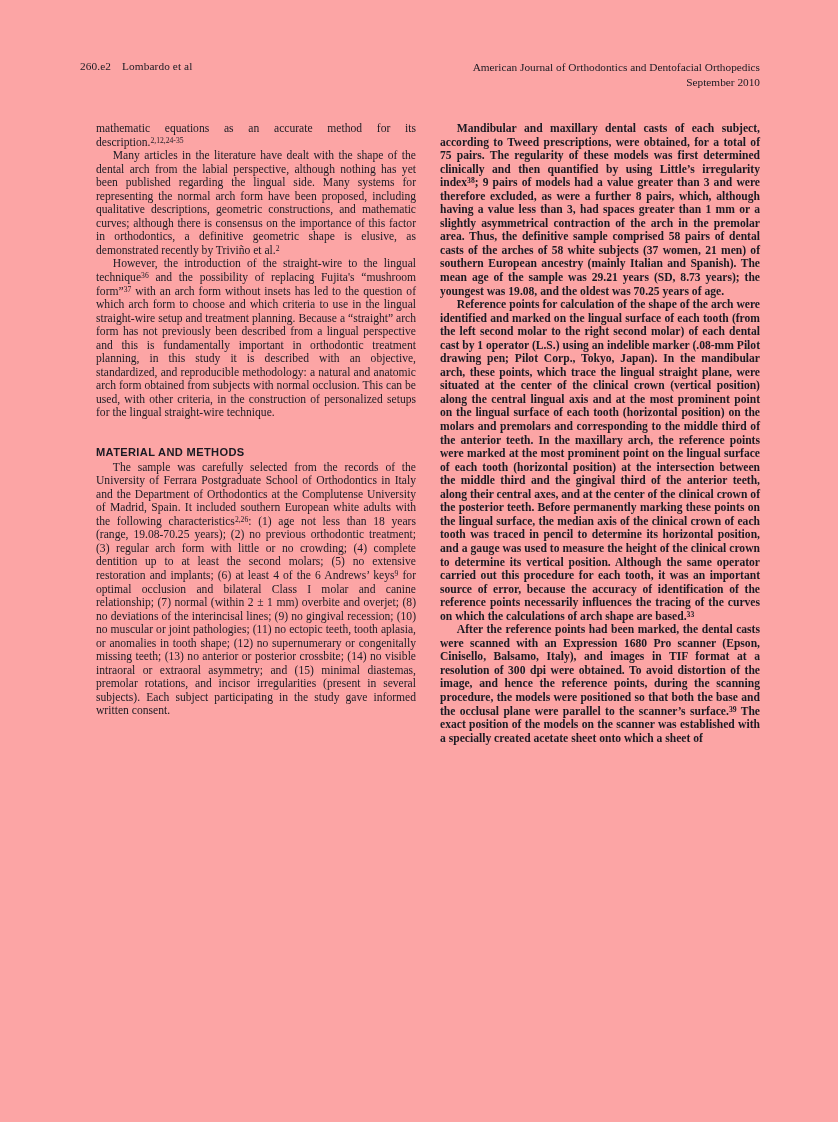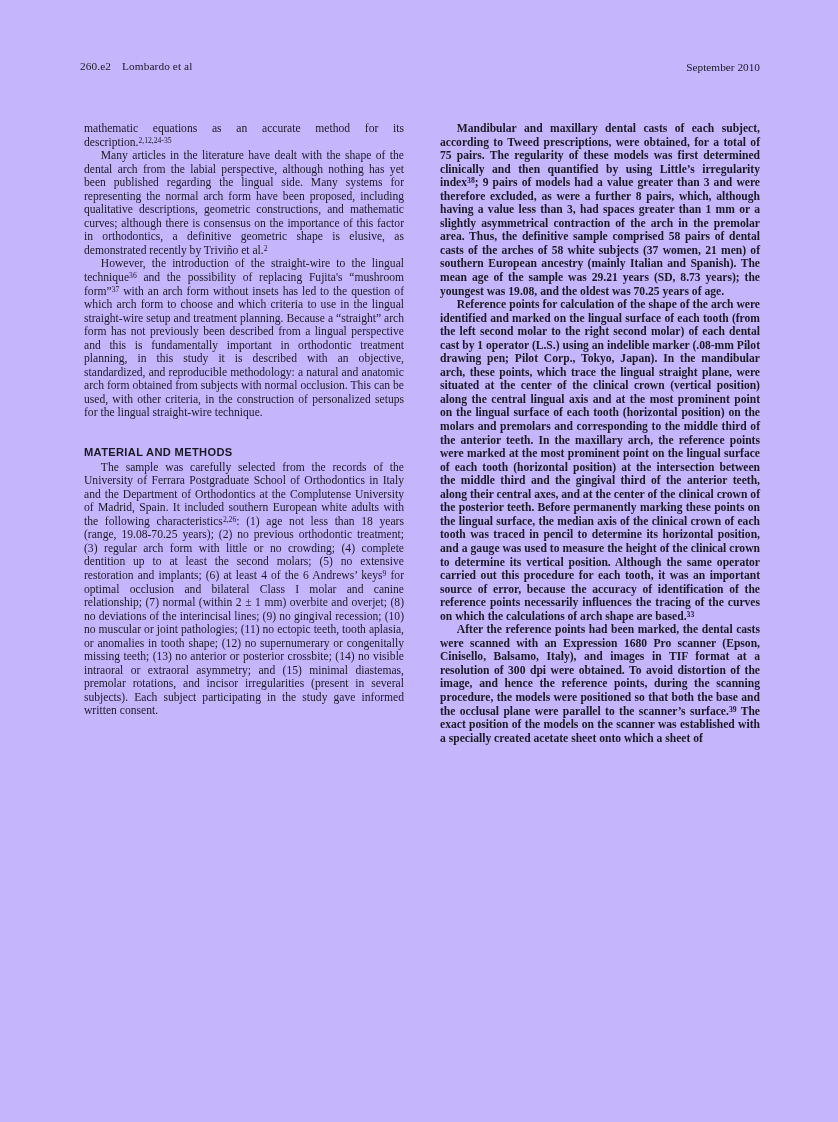--- a/index.html
+++ b/index.html
@@ -11,21 +11,21 @@
     width: 838px;
     height: 1122px;
     overflow: hidden;
     font-family: "Liberation Serif", serif;
     color: #1a1a22;
   }
   .page {
     position: relative;
     width: 838px;
     height: 1122px;
-    background: #c4b5fd;
+    background: #fca5a5;
   }
 
   
   .running-head {
     position: absolute;
     left: 80px;
     right: 78px;
     top: 60px;
     height: 34px;
   }
@@ -58,21 +58,21 @@
     top: 122px;
     left: 80px;
     width: 680px;
     height: 950px;
   }
   .col {
     position: absolute;
     top: 0;
     width: 320px;
   }
-  .col-left  { left: 4px; }
+  .col-left  { left: 16px; }
   .col-right { left: 360px; font-weight: bold; }
 
   p.body {
     margin: 0;
     font-size: 11.6px;
     line-height: 13.55px;
     text-align: justify;
     text-justify: inter-word;
     hyphens: none;
     color: #1a1a22;
@@ -102,20 +102,21 @@
 </head>
 <body>
 
 <div class="page">
 
   <div class="running-head">
     <div class="rh-left">
       <span class="folio">260.e2</span><span>Lombardo et al</span>
     </div>
     <div class="rh-right">
+      <div>American Journal of Orthodontics and Dentofacial Orthopedics</div>
       <div>September 2010</div>
     </div>
   </div>
 
   <div class="columns">
 
     <div class="col col-left">
       <p class="body" id="lp0">mathematic equations as an accurate method for its description.<sup>2,12,24-35</sup></p>
       <p class="body" id="lp1">Many articles in the literature have dealt with the shape of the dental arch from the labial perspective, although nothing has yet been published regarding the lingual side. Many systems for representing the normal arch form have been proposed, including qualitative descriptions, geometric constructions, and mathematic curves; although there is consensus on the importance of this factor in orthodontics, a definitive geometric shape is elusive, as demonstrated recently by Triviño et al.<sup>2</sup></p>
       <p class="body" id="lp2">However, the introduction of the straight-wire to the lingual technique<sup>36</sup> and the possibility of replacing Fujita's “mushroom form”<sup>37</sup> with an arch form without insets has led to the question of which arch form to choose and which criteria to use in the lingual straight-wire setup and treatment planning. Because a “straight” arch form has not previously been described from a lingual perspective and this is fundamentally important in orthodontic treatment planning, in this study it is described with an objective, standardized, and reproducible methodology: a natural and anatomic arch form obtained from subjects with normal occlusion. This can be used, with other criteria, in the construction of personalized setups for the lingual straight-wire technique.</p>

